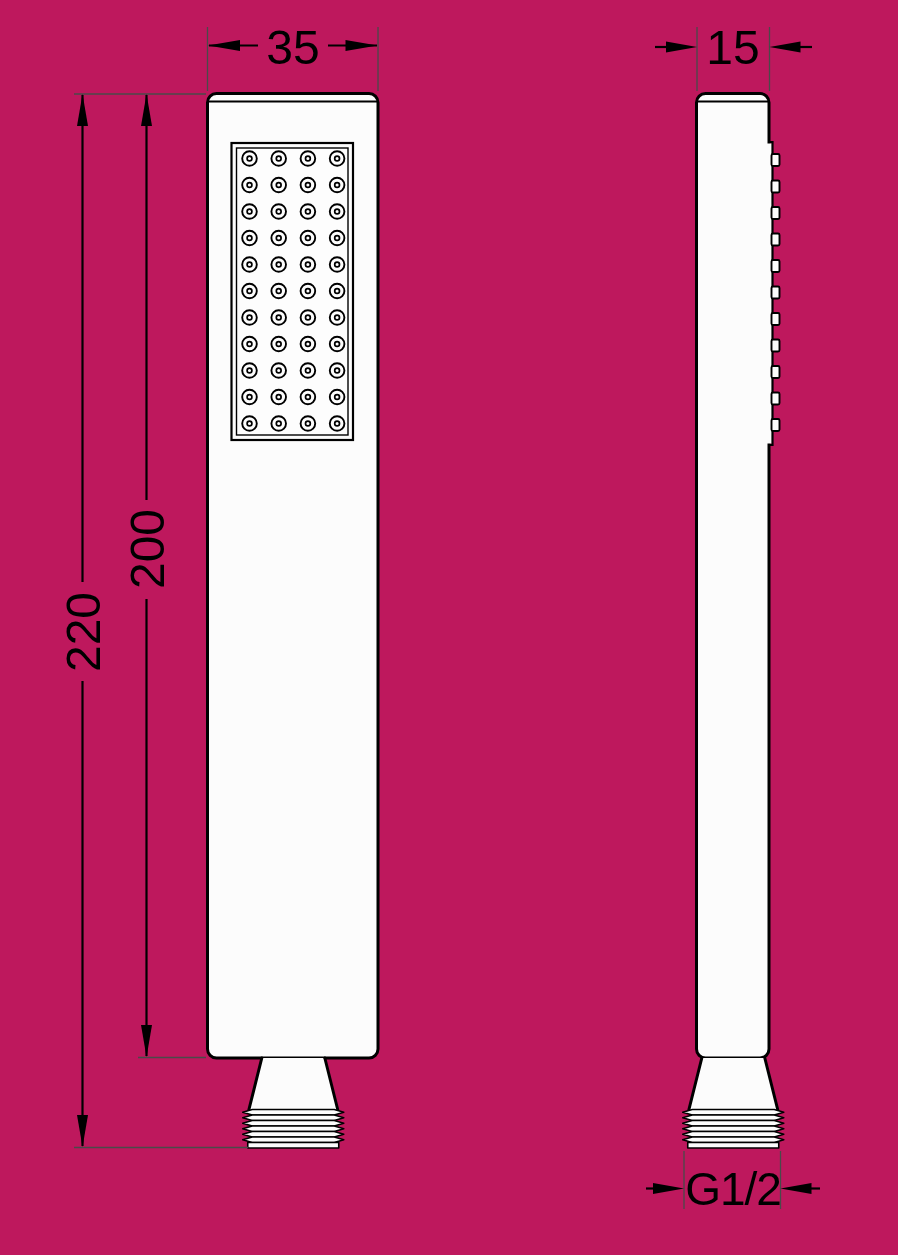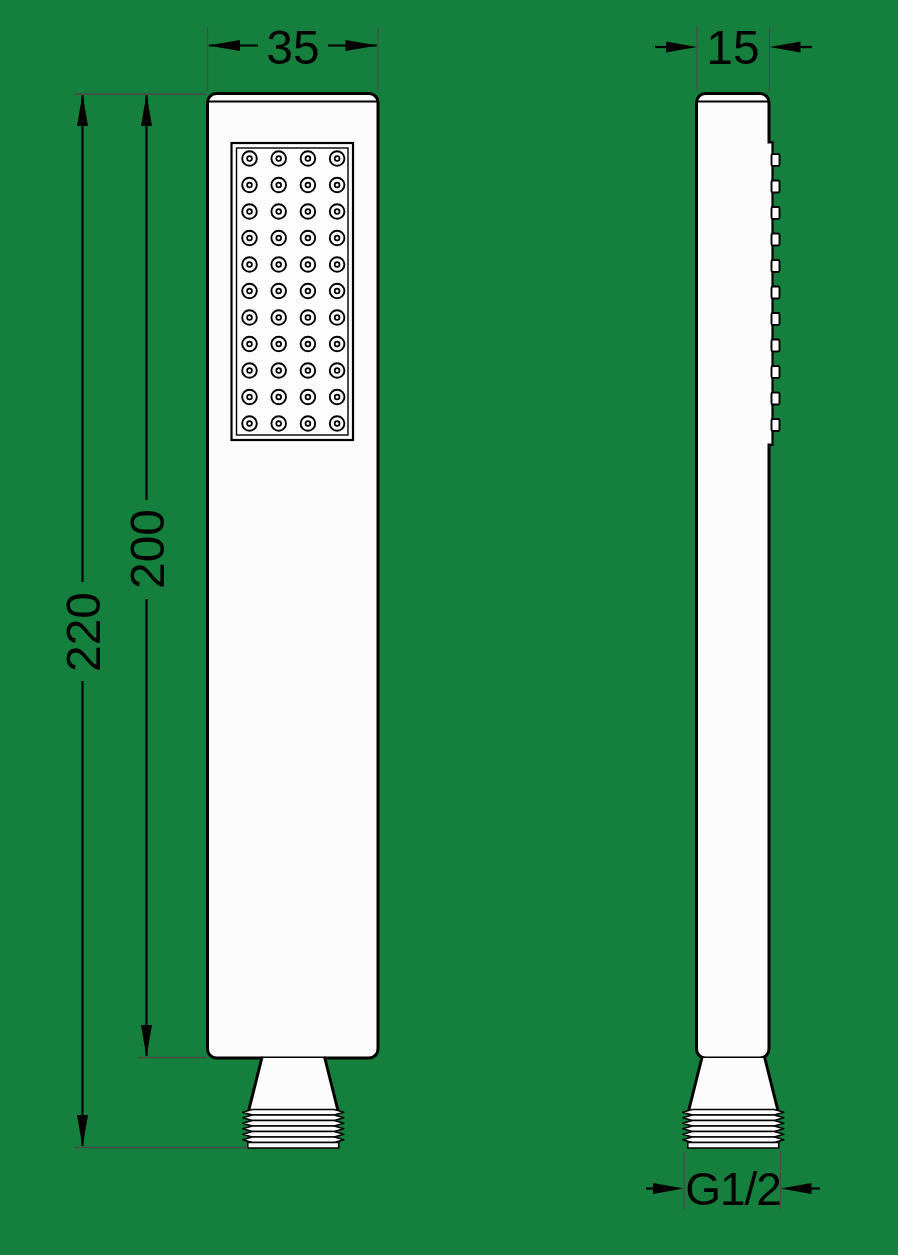--- a/index.html
+++ b/index.html
@@ -1,20 +1,20 @@
 <!DOCTYPE html>
 <html><head>
 <meta charset="utf-8">
 <style>
   html, body { margin: 0; padding: 0; background: #ffffff; }
   .canvas {
     position: relative;
     width: 898px;
     height: 1255px;
-    background: #15803d;
+    background: #be185d;
     font-family: "Liberation Sans", sans-serif;
     overflow: hidden;
   }
   svg { display: block; }
   .outline   { fill: #fcfcfc; stroke: #000000; stroke-width: 3; }
   .edge2     { stroke: #000000; stroke-width: 2.2; fill: none; }
   .edge3     { stroke: #000000; stroke-width: 3; fill: none; stroke-linecap: round; }
   .plate-out { fill: #fdfdfd; stroke: #000000; stroke-width: 2.2; }
   .plate-in  { fill: none; stroke: #000000; stroke-width: 1.4; }
   .fillonly  { fill: #fcfcfc; stroke: none; }

